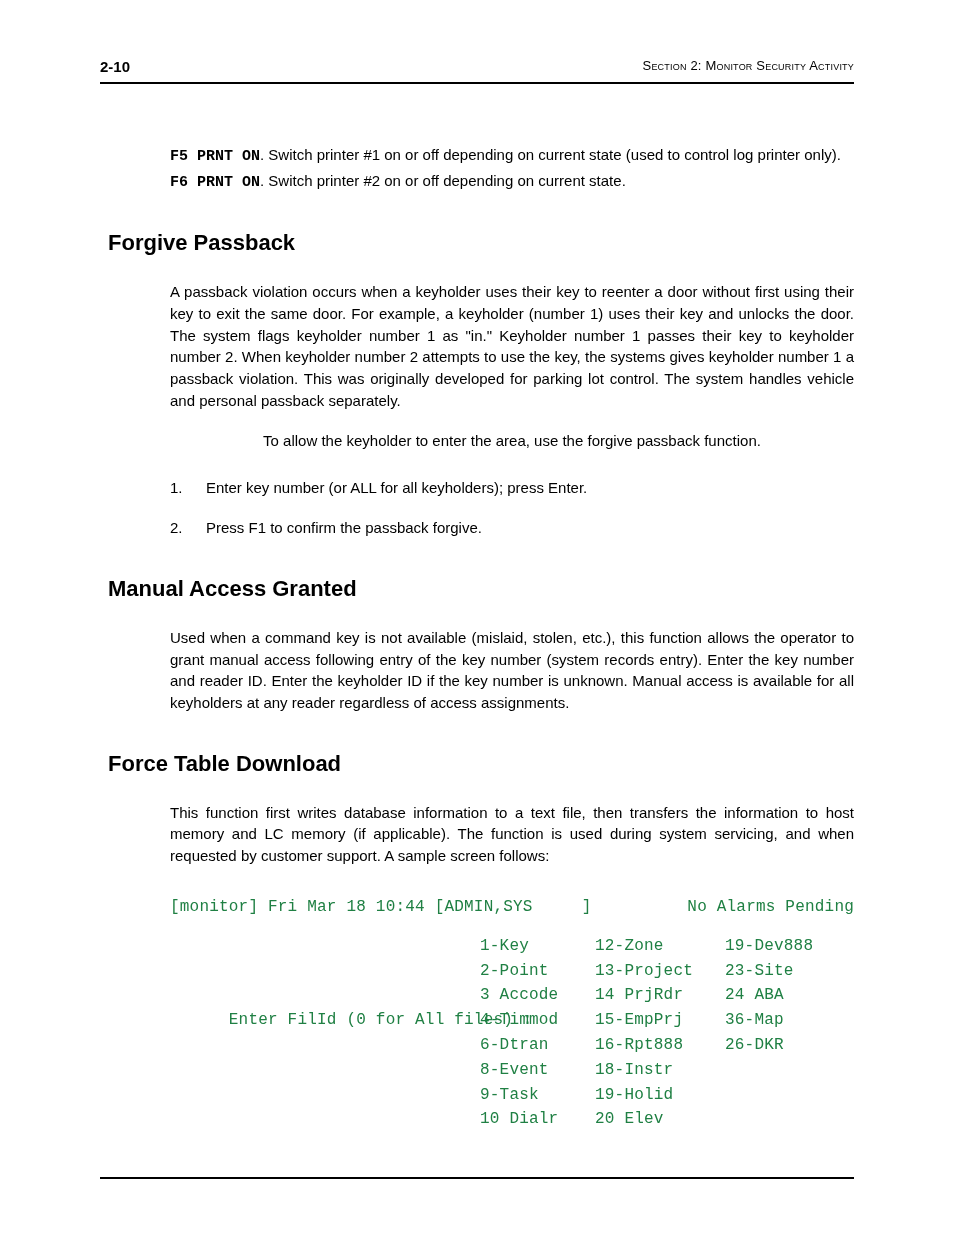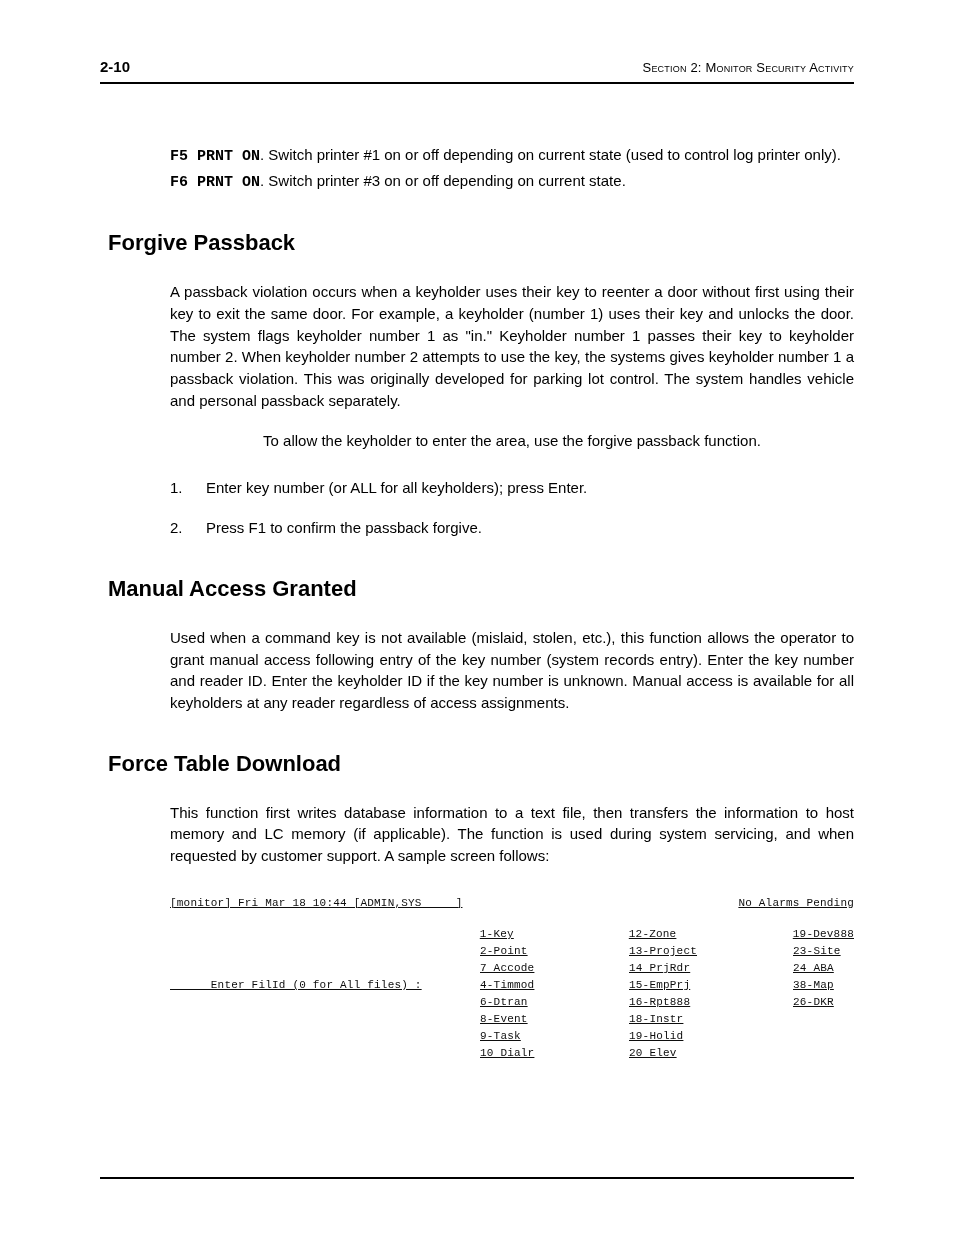--- a/index.html
+++ b/index.html
@@ -13,21 +13,21 @@
   .page {
     width: 954px;
     height: 1235px;
     box-sizing: border-box;
     padding: 56px 100px 40px 100px;
     position: relative;
   }
   .header {
     display: flex;
     justify-content: space-between;
-    align-items: flex-end;
+    align-items: center;
     border-bottom: 2px solid #000;
     padding-bottom: 4px;
     margin-bottom: 60px;
   }
   .page-num {
     font-weight: bold;
     font-size: 15px;
   }
   .section-title {
     font-weight: normal;
@@ -61,30 +61,29 @@
     margin-bottom: 18px;
   }
   ol.steps li .num {
     width: 36px;
     flex: 0 0 36px;
   }
   .term-image {
     margin-top: 28px;
     margin-left: 70px;
     font-family: "Courier New", monospace;
-    font-size: 11px;
+    font-size: 16px;
     line-height: 1.55;
     letter-spacing: 0.2px;
-    color: #000000;
+    color: #15803d;
     filter: blur(0.35px) contrast(0.9);
-    text-decoration: underline;
   }
   .term-row { display:flex; }
   .term-left { white-space: pre; }
-  .term-cols { display:flex;gap:34px; }
+  .term-cols { display:flex; }
   .term-cols .col { white-space: pre; }
   .col1 { width: 115px; }
   .col2 { width: 130px; }
   .col3 { width: auto; }
   .term-header { display:flex; justify-content:space-between; margin-bottom:14px; }
   .term-header .th-left { white-space:pre; }
   .term-header .th-right { white-space:pre; }
   .footer-rule {
     position: absolute;
     left: 100px; right: 100px;
@@ -100,21 +99,21 @@
   <div class="header">
     <span class="page-num">2-10</span>
     <span class="section-title">Section 2: Monitor Security Activity</span>
   </div>
 
   <div class="body-indent">
     <p class="para" style="margin-bottom:2px;margin-top:38px;">
       <span class="mono">F5 PRNT ON</span><span>. Switch printer #1 on or off depending on current state (used to control log printer only).</span>
     </p>
     <p class="para" style="text-align:left;">
-      <span class="mono">F6 PRNT ON</span><span>.  Switch printer #3 on or off depending on current state.</span>
+      <span class="mono">F6 PRNT ON</span><span>.  Switch printer #2 on or off depending on current state.</span>
     </p>
   </div>
 
   <h2 class="section">Forgive Passback</h2>
   <div class="body-indent">
     <p class="para">A passback violation occurs when a keyholder uses their key to reenter a door without first using their key to exit the same door. For example, a keyholder (number 1) uses their key and unlocks the door. The system flags keyholder number 1 as "in." Keyholder number 1 passes their key to keyholder number 2. When keyholder number 2 attempts to use the key, the systems gives keyholder number 1 a passback violation. This was originally developed for parking lot control. The system handles vehicle and personal passback separately.</p>
     <p class="para" style="text-align:center;">To allow the keyholder to enter the area, use the forgive passback function.</p>
     <ol class="steps">
       <li>
         <span class="num">1.</span>
@@ -155,31 +154,31 @@
           <div class="term-left" style="width: 310px;"></div>
           <div class="term-cols">
             <div class="col col1">2-Point</div>
             <div class="col col2">13-Project</div>
             <div class="col col3">23-Site</div>
           </div>
         </div>
         <div class="term-row">
           <div class="term-left" style="width: 310px;"></div>
           <div class="term-cols">
-            <div class="col col1">7 Accode</div>
+            <div class="col col1">3 Accode</div>
             <div class="col col2">14 PrjRdr</div>
             <div class="col col3">24 ABA</div>
           </div>
         </div>
         <div class="term-row">
           <div class="term-left" style="width: 310px;">      Enter FilId (0 for All files) :</div>
           <div class="term-cols">
             <div class="col col1">4-Timmod</div>
             <div class="col col2">15-EmpPrj</div>
-            <div class="col col3">38-Map</div>
+            <div class="col col3">36-Map</div>
           </div>
         </div>
         <div class="term-row">
           <div class="term-left" style="width: 310px;"></div>
           <div class="term-cols">
             <div class="col col1">6-Dtran</div>
             <div class="col col2">16-Rpt888</div>
             <div class="col col3">26-DKR</div>
           </div>
         </div>

